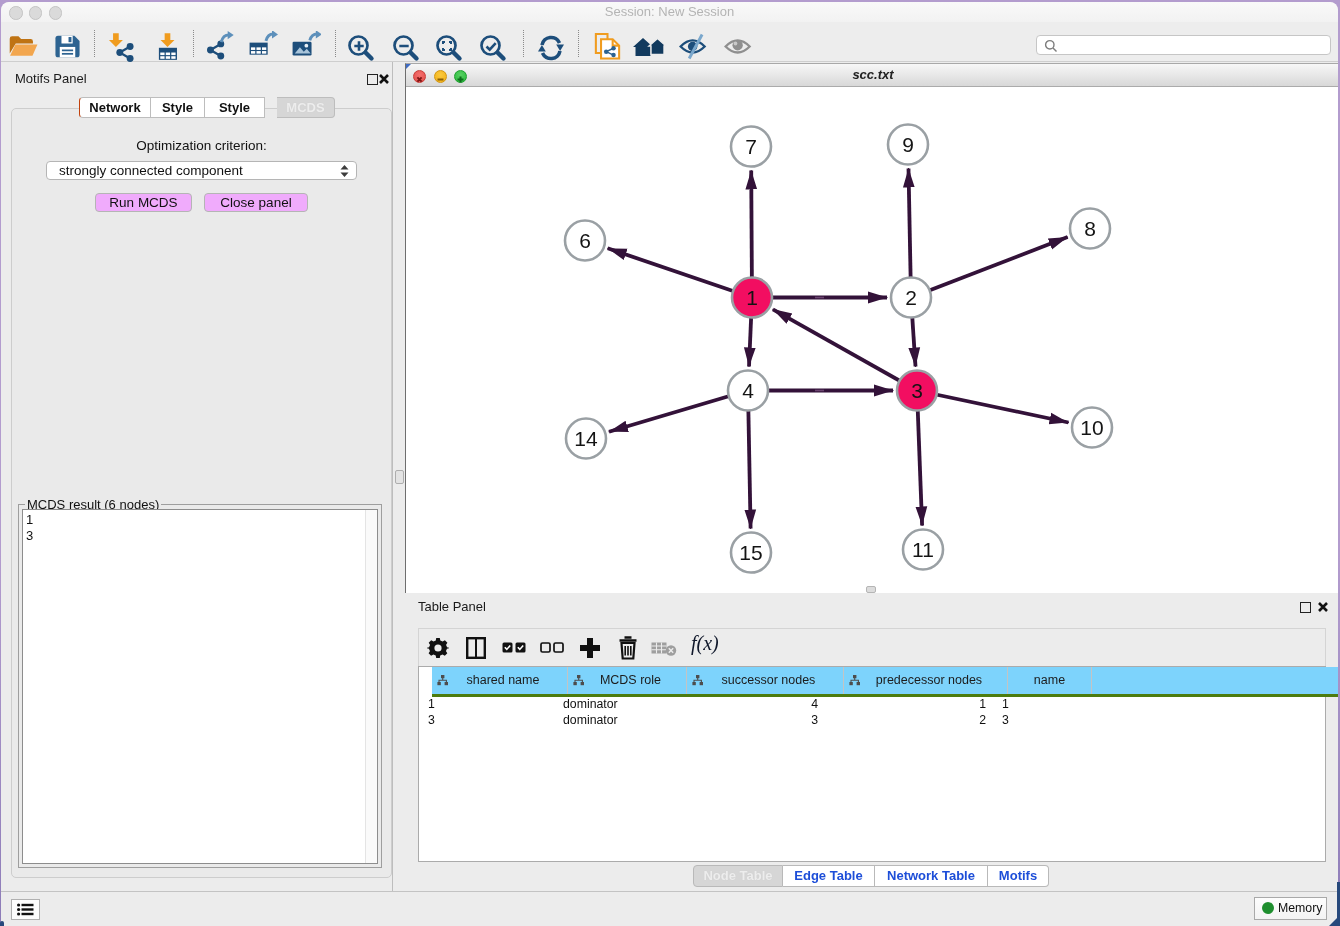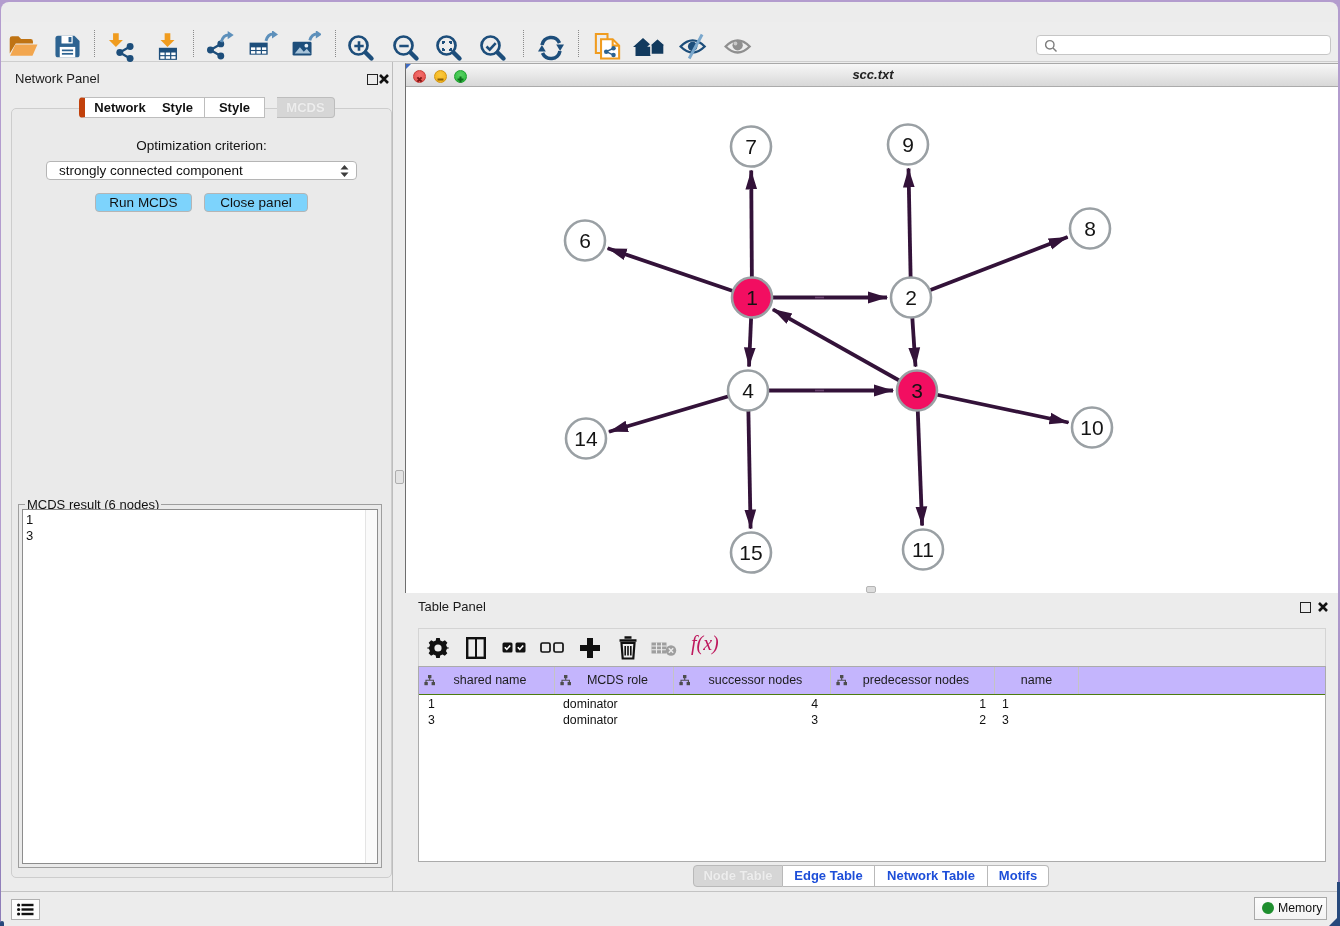--- a/index.html
+++ b/index.html
@@ -16,55 +16,61 @@
 .ticon{position:absolute;top:9px;width:36px;height:36px;}
 #search{position:absolute;left:1035px;top:13px;width:293px;height:18px;background:#fff;border:1px solid #c6c6c6;border-radius:4px;}
 
 #cpanel{position:absolute;left:0;top:60px;width:391px;height:829px;background:#ececec;border-right:1px solid #bdbdbd;}
 #cphead{position:absolute;left:14px;top:9px;font-size:13px;color:#1a1a1a;}
 .tab{position:absolute;top:35px;height:19px;background:#fff;border:1px solid #bdbdbd;border-left:none;font-size:13px;font-weight:bold;line-height:19px;text-align:center;color:#111;z-index:3;}
 .tabsel{background:#d6d6d6;color:#ededed;text-shadow:0 0 1px #c9c9c9;}
 #cpbody{position:absolute;left:10px;top:46px;width:379px;height:768px;border:1px solid #cdcdcd;border-radius:5px;background:#eaeaea;}
 #optlabel{position:absolute;left:0;top:29px;width:100%;text-align:center;font-size:13.5px;color:#111;}
 #combo{position:absolute;left:34px;top:52px;width:297px;height:17px;background:#fff;border:1px solid #b5b5b5;border-radius:4px;font-size:13.5px;line-height:17px;color:#111;padding-left:12px;}
-.btn{position:absolute;top:84px;height:17px;background:#7dd3fc;border:1px solid #b5b5b5;border-radius:4px;font-size:13.5px;line-height:17px;text-align:center;color:#111;}
+.btn{position:absolute;top:84px;height:17px;background:#f0abfc;border:1px solid #b5b5b5;border-radius:4px;font-size:13.5px;line-height:17px;text-align:center;color:#111;}
 #mcdsbox{position:absolute;left:6px;top:395px;width:362px;height:362px;border:1px solid #9e9e9e;}
 #mcdslabel{position:absolute;left:6px;top:-8px;background:#eaeaea;font-size:13px;color:#111;padding:0 2px;}
 #mcdslist{position:absolute;left:3px;top:4px;right:3px;bottom:3px;background:#fff;border:1px solid #8d8d8d;font-size:13px;color:#111;line-height:16px;}
 #mcdssb{position:absolute;right:0;top:0;width:11px;height:100%;background:#fafafa;border-left:1px solid #e4e4e4;}
 
 #vdiv{position:absolute;left:392px;top:60px;width:12px;height:829px;background:#ececec;}
 #vgrip{position:absolute;left:2px;top:408px;width:7px;height:12px;background:#e3e3e3;border:1px solid #adadad;border-radius:2px;}
 
 #iframe{position:absolute;left:404px;top:61px;width:934px;height:530px;background:#fff;border-left:1px solid #6e6e6e;border-top:1px solid #a8a8a8;border-right:1px solid #b5b5b5;}
 #ititle{position:absolute;left:0;top:0;width:100%;height:22px;background:linear-gradient(#f7f7f7,#d8d8d8);border-bottom:1px solid #ababab;font-style:italic;}
 #iname{position:absolute;width:100%;text-align:center;font-size:13px;font-weight:bold;color:#222;line-height:22px;}
 .ilight{position:absolute;top:6px;width:11px;height:11px;border-radius:50%;}
 #hgrip{position:absolute;left:865px;top:584px;width:8px;height:5px;background:#dcdcdc;border:1px solid #b5b5b5;border-radius:2px;}
 
 #tpanel{position:absolute;left:404px;top:591px;width:934px;height:298px;background:#ececec;}
 #tphead{position:absolute;left:13px;top:6px;font-size:13px;color:#1a1a1a;}
 #ttoolbar{position:absolute;left:13px;top:35px;width:906px;height:38px;border:1px solid #d4d4d4;}
 #ttable{position:absolute;left:13px;top:73px;width:906px;height:194px;background:#fff;border:1px solid #ababab;}
-#thead{position:absolute;left:0;top:0;width:100%;height:27px;background:#c4b5fd;border-bottom:1px solid #4d7c0f;}
+#thead{position:absolute;left:13px;top:0;width:100%;height:27px;background:#7dd3fc;border-bottom:3px solid #4d7c0f;}
 .hcell{position:absolute;top:0;height:27px;border-right:1px solid #c4c4c4;font-size:12.5px;color:#1c1c1c;}
 .hlab{position:absolute;width:100%;text-align:center;line-height:27px;}
 .trow{position:absolute;width:100%;height:16px;font-size:12.3px;color:#111;}
 .cell{position:absolute;line-height:16px;}
 .btab{position:absolute;top:0;height:20px;background:#fff;border:1px solid #b9b9b9;border-left:none;font-size:13px;font-weight:bold;line-height:20px;text-align:center;color:#1d4ed8;}
 .btab.tabsel{background:#d6d6d6;color:#ededed;text-shadow:0 0 1px #c9c9c9;}
 
 #status{position:absolute;left:0;top:889px;width:100%;height:36px;background:#ececec;border-top:1px solid #c3c3c3;}
 #listbtn{position:absolute;left:10px;top:7px;width:27px;height:19px;background:#fdfdfd;border:1px solid #b0b0b0;}
 #membtn{position:absolute;left:1253px;top:5px;width:71px;height:21px;background:linear-gradient(#fdfdfd,#f3f3f3);border:1px solid #a9a9a9;font-size:12.3px;color:#111;line-height:21px;white-space:nowrap;}
 .fx{font-family:"Liberation Serif",serif;font-style:italic;}
 </style>
 </head>
 <body>
 <div id="win">
+  <div id="tbar">
+    <div class="tl" style="left:8px;"></div>
+    <div class="tl" style="left:27.5px;"></div>
+    <div class="tl" style="left:47.5px;"></div>
+    <div id="ttitle">Session: New Session</div>
+  </div>
   <div id="toolbar">
     <div class="tsep" style="left:93px;"></div>
     <div class="tsep" style="left:192px;"></div>
     <div class="tsep" style="left:334px;"></div>
     <div class="tsep" style="left:522px;"></div>
     <div class="tsep" style="left:577px;"></div>
     <svg class="ticon" style="left:6.5px;width:31px;height:31px;" viewBox="0 0 36 36">
         <path fill="#bf7313" d="M2 26 V9 Q2 6.2 4.8 6.2 H12.2 l3 3.2 h11 Q29 9.4 29 12.2 V14.6 H9 Z"></path>
         <path fill="#f2a64e" d="M8.6 15.6 H34.2 L28.4 28.6 H2.4 Z"></path>
       </svg>
@@ -182,26 +188,26 @@
         <circle cx="14.5" cy="14.5" r="2.2" fill="#c9c9c9"></circle>
       </svg>
     <div id="search">
         <svg style="position:absolute;left:7px;top:2.5px;" width="14" height="14" viewBox="0 0 14 14">
           <circle cx="5.8" cy="5.8" r="4.2" stroke="#7d7d7d" stroke-width="1.4" fill="none"></circle>
           <path d="M9 9 L12.5 12.5" stroke="#7d7d7d" stroke-width="1.4"></path>
         </svg>
       </div>
   </div>
   <div id="cpanel">
-    <div id="cphead">Network Panel</div>
+    <div id="cphead">Motifs Panel</div>
     <div class="abs" style="left:366px;top:11.5px;width:9px;height:9px;border:1.6px solid #222;"></div>
     <svg class="abs" style="left:378px;top:12px;" width="10" height="10" viewBox="0 0 10 10">
         <path d="M1 1 L9 9 M9 1 L1 9" stroke="#111" stroke-width="2.6"></path>
       </svg>
-    <div class="tab" style="left:78px;width:70px;border-left:6px solid #c2410c;border-radius:4px 0 0 4px;">Network</div>
+    <div class="tab" style="left:78px;width:70px;border-left:1px solid #c2410c;border-radius:4px 0 0 4px;">Network</div>
     <div class="tab" style="left:150px;width:53px;">Style</div>
     <div class="tab" style="left:204px;width:59px;">Style</div>
     <div class="tab tabsel" style="left:264px;width:57px;border-radius:0 4px 4px 0;margin-left:12px;">MCDS</div>
     <div id="cpbody">
       <div id="combo">strongly connected component<svg style="position:absolute;right:7px;top:2.5px;" width="9" height="12" viewBox="0 0 9 12">
             <path d="M4.5 0 L8.5 4.5 H0.5 Z M4.5 12 L8.5 7.5 H0.5 Z" fill="#3c3c3c"></path>
           </svg></div>
       <div id="optlabel">Optimization criterion:</div>
       <div class="btn" style="left:83px;width:95px;">Run MCDS</div>
       <div class="btn" style="left:192px;width:102px;">Close panel</div>
@@ -325,21 +331,21 @@
           <path d="M7.2 10 v9.5 M10 10 v9.5 M12.8 10 v9.5" stroke="#111" stroke-width="1.6"></path>
         </svg>
       <svg class="abs" style="left:232px;top:12px;" width="26" height="15" viewBox="0 0 26 15">
           <rect x="0.5" y="1.5" width="15" height="11" fill="#9e9e9e"></rect>
           <g stroke="#ececec" stroke-width="1.1">
             <path d="M0.5 5 h15 M0.5 8.7 h15 M5.5 1.5 v11 M10.5 1.5 v11"></path>
           </g>
           <circle cx="20" cy="9.5" r="5.2" fill="#9e9e9e"></circle>
           <path d="M17.8 7.3 l4.4 4.4 M22.2 7.3 l-4.4 4.4" stroke="#ececec" stroke-width="1.5"></path>
         </svg>
-      <div class="abs fx" style="left:272px;top:3px;font-size:20px;color:#be185d;">f(x)</div>
+      <div class="abs fx" style="left:272px;top:3px;font-size:20px;color:#0f172a;">f(x)</div>
     </div>
     <div id="ttable">
       <div id="thead">
         <div class="hcell" style="left:0;width:135px;">
             <svg style="position:absolute;left:5px;top:8px;" width="12" height="11" viewBox="0 0 12 11">
               <g fill="#4d4d4d">
                 <rect x="4" y="0" width="3.4" height="3.2"></rect>
                 <rect x="0.4" y="7" width="3.4" height="3.2"></rect>
                 <rect x="7.6" y="7" width="3.4" height="3.2"></rect>
               </g>

